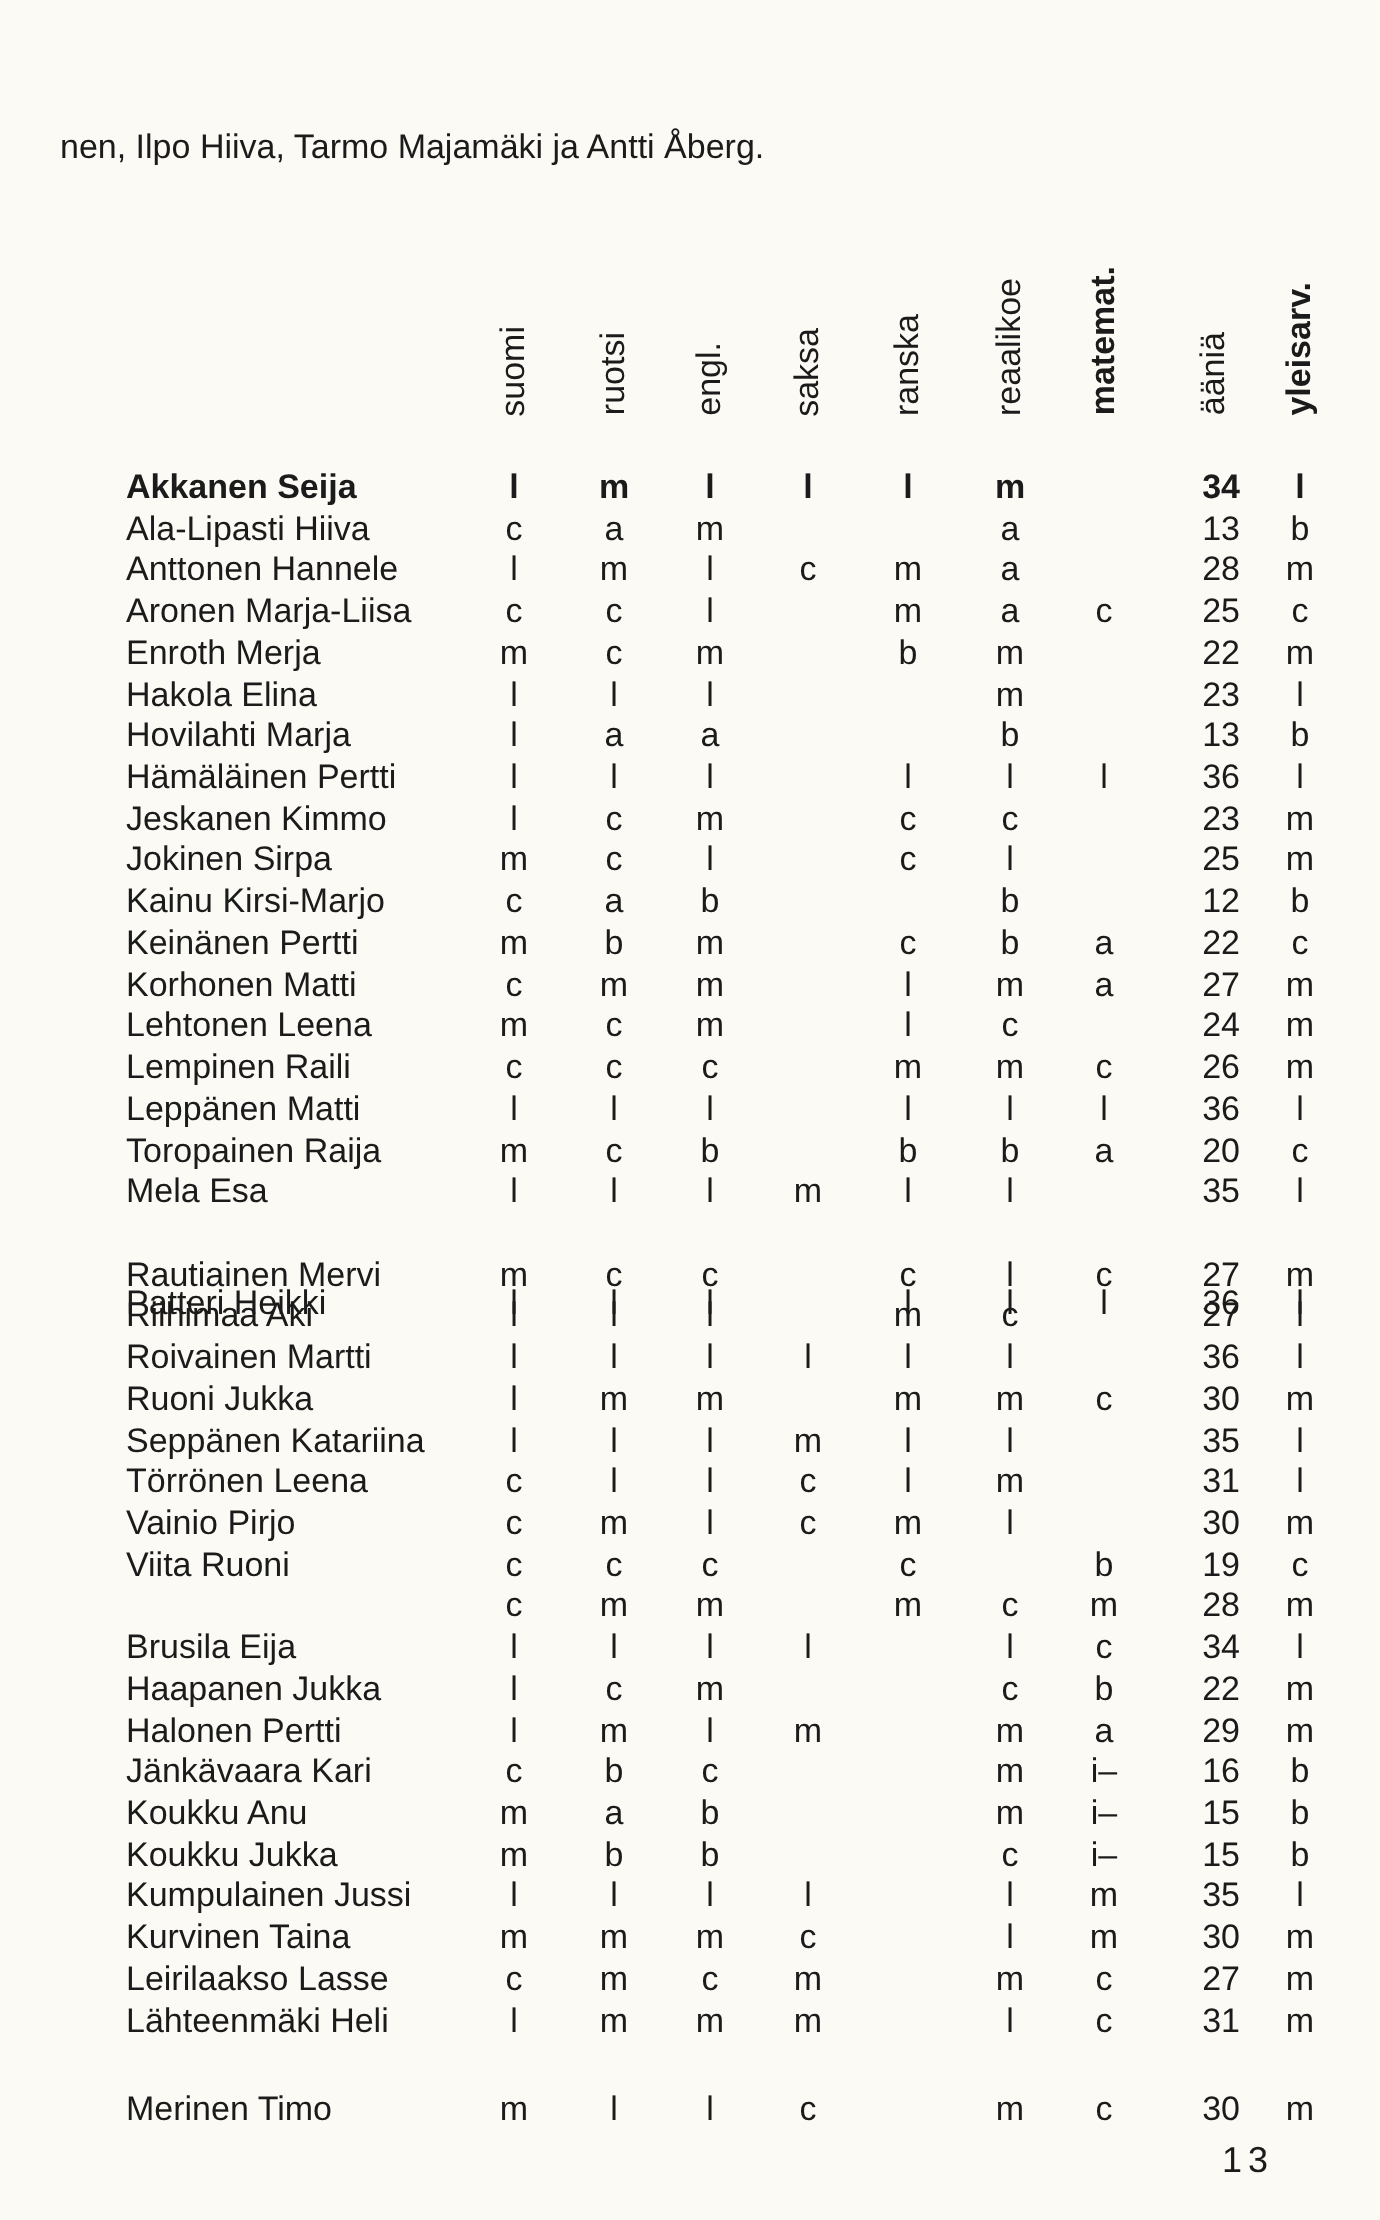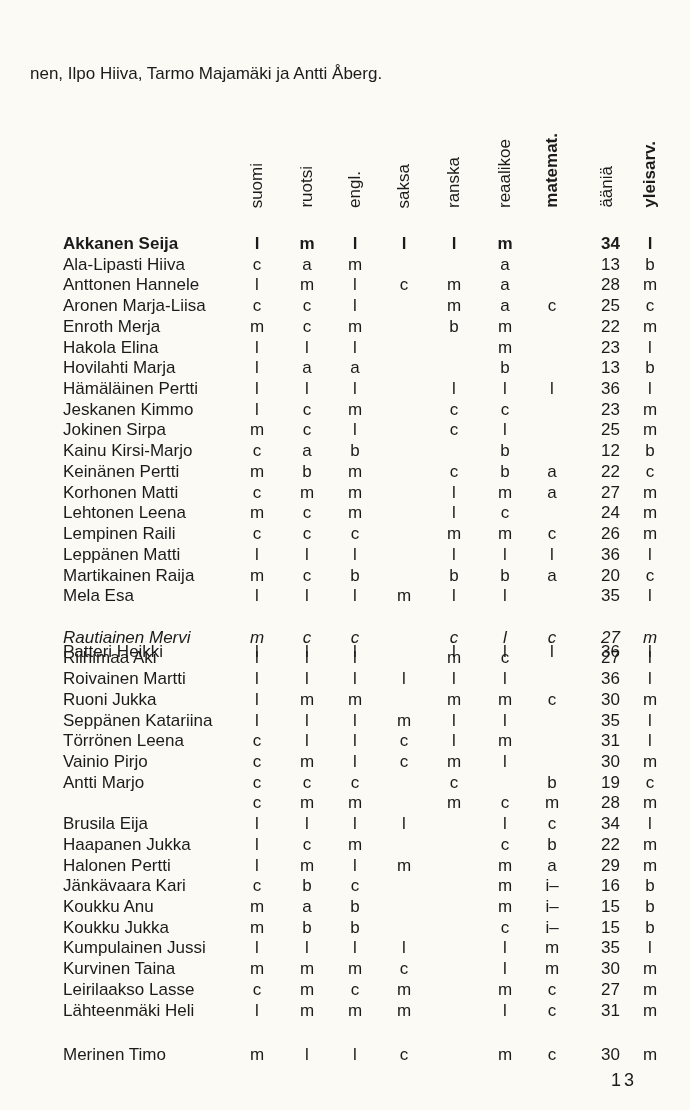--- a/index.html
+++ b/index.html
@@ -238,21 +238,21 @@
         <span class="cell" style="left: 257px;">l</span>
         <span class="cell" style="left: 307px;">l</span>
         <span class="cell" style="left: 355px;">l</span>
         <span class="cell" style="left: 454px;">l</span>
         <span class="cell" style="left: 505px;">l</span>
         <span class="cell" style="left: 552px;">l</span>
         <span class="cell votes">36</span>
         <span class="cell" style="left: 650px;">l</span>
       </div>
       <div class="row" style="top: 565.52px;">
-        <span class="name">Martikainen Raija</span>
+        <span class="name">Toropainen Raija</span>
         <span class="cell" style="left: 257px;">m</span>
         <span class="cell" style="left: 307px;">c</span>
         <span class="cell" style="left: 355px;">b</span>
         <span class="cell" style="left: 454px;">b</span>
         <span class="cell" style="left: 505px;">b</span>
         <span class="cell" style="left: 552px;">a</span>
         <span class="cell votes">20</span>
         <span class="cell" style="left: 650px;">c</span>
       </div>
       <div class="row" style="top: 586.24px;">
@@ -270,21 +270,21 @@
         <span class="name">Patteri Heikki</span>
         <span class="cell" style="left: 257px;">l</span>
         <span class="cell" style="left: 307px;">l</span>
         <span class="cell" style="left: 355px;">l</span>
         <span class="cell" style="left: 454px;">l</span>
         <span class="cell" style="left: 505px;">l</span>
         <span class="cell" style="left: 552px;">l</span>
         <span class="cell votes">36</span>
         <span class="cell" style="left: 650px;">l</span>
       </div>
-      <div class="row" style="top: 627.68px; font-style: italic;">
+      <div class="row" style="top: 627.68px;">
         <span class="name">Rautiainen Mervi</span>
         <span class="cell" style="left: 257px;">m</span>
         <span class="cell" style="left: 307px;">c</span>
         <span class="cell" style="left: 355px;">c</span>
         <span class="cell" style="left: 454px;">c</span>
         <span class="cell" style="left: 505px;">l</span>
         <span class="cell" style="left: 552px;">c</span>
         <span class="cell votes">27</span>
         <span class="cell" style="left: 650px;">m</span>
       </div>
@@ -347,21 +347,21 @@
         <span class="cell" style="left: 257px;">c</span>
         <span class="cell" style="left: 307px;">m</span>
         <span class="cell" style="left: 355px;">l</span>
         <span class="cell" style="left: 404px;">c</span>
         <span class="cell" style="left: 454px;">m</span>
         <span class="cell" style="left: 505px;">l</span>
         <span class="cell votes">30</span>
         <span class="cell" style="left: 650px;">m</span>
       </div>
       <div class="row" style="top: 772.72px;">
-        <span class="name">Antti Marjo</span>
+        <span class="name">Viita Ruoni</span>
         <span class="cell" style="left: 257px;">c</span>
         <span class="cell" style="left: 307px;">c</span>
         <span class="cell" style="left: 355px;">c</span>
         <span class="cell" style="left: 454px;">c</span>
         <span class="cell" style="left: 552px;">b</span>
         <span class="cell votes">19</span>
         <span class="cell" style="left: 650px;">c</span>
       </div>
       <div class="row" style="top: 793.44px;">
         <span class="cell" style="left: 257px;">c</span>

